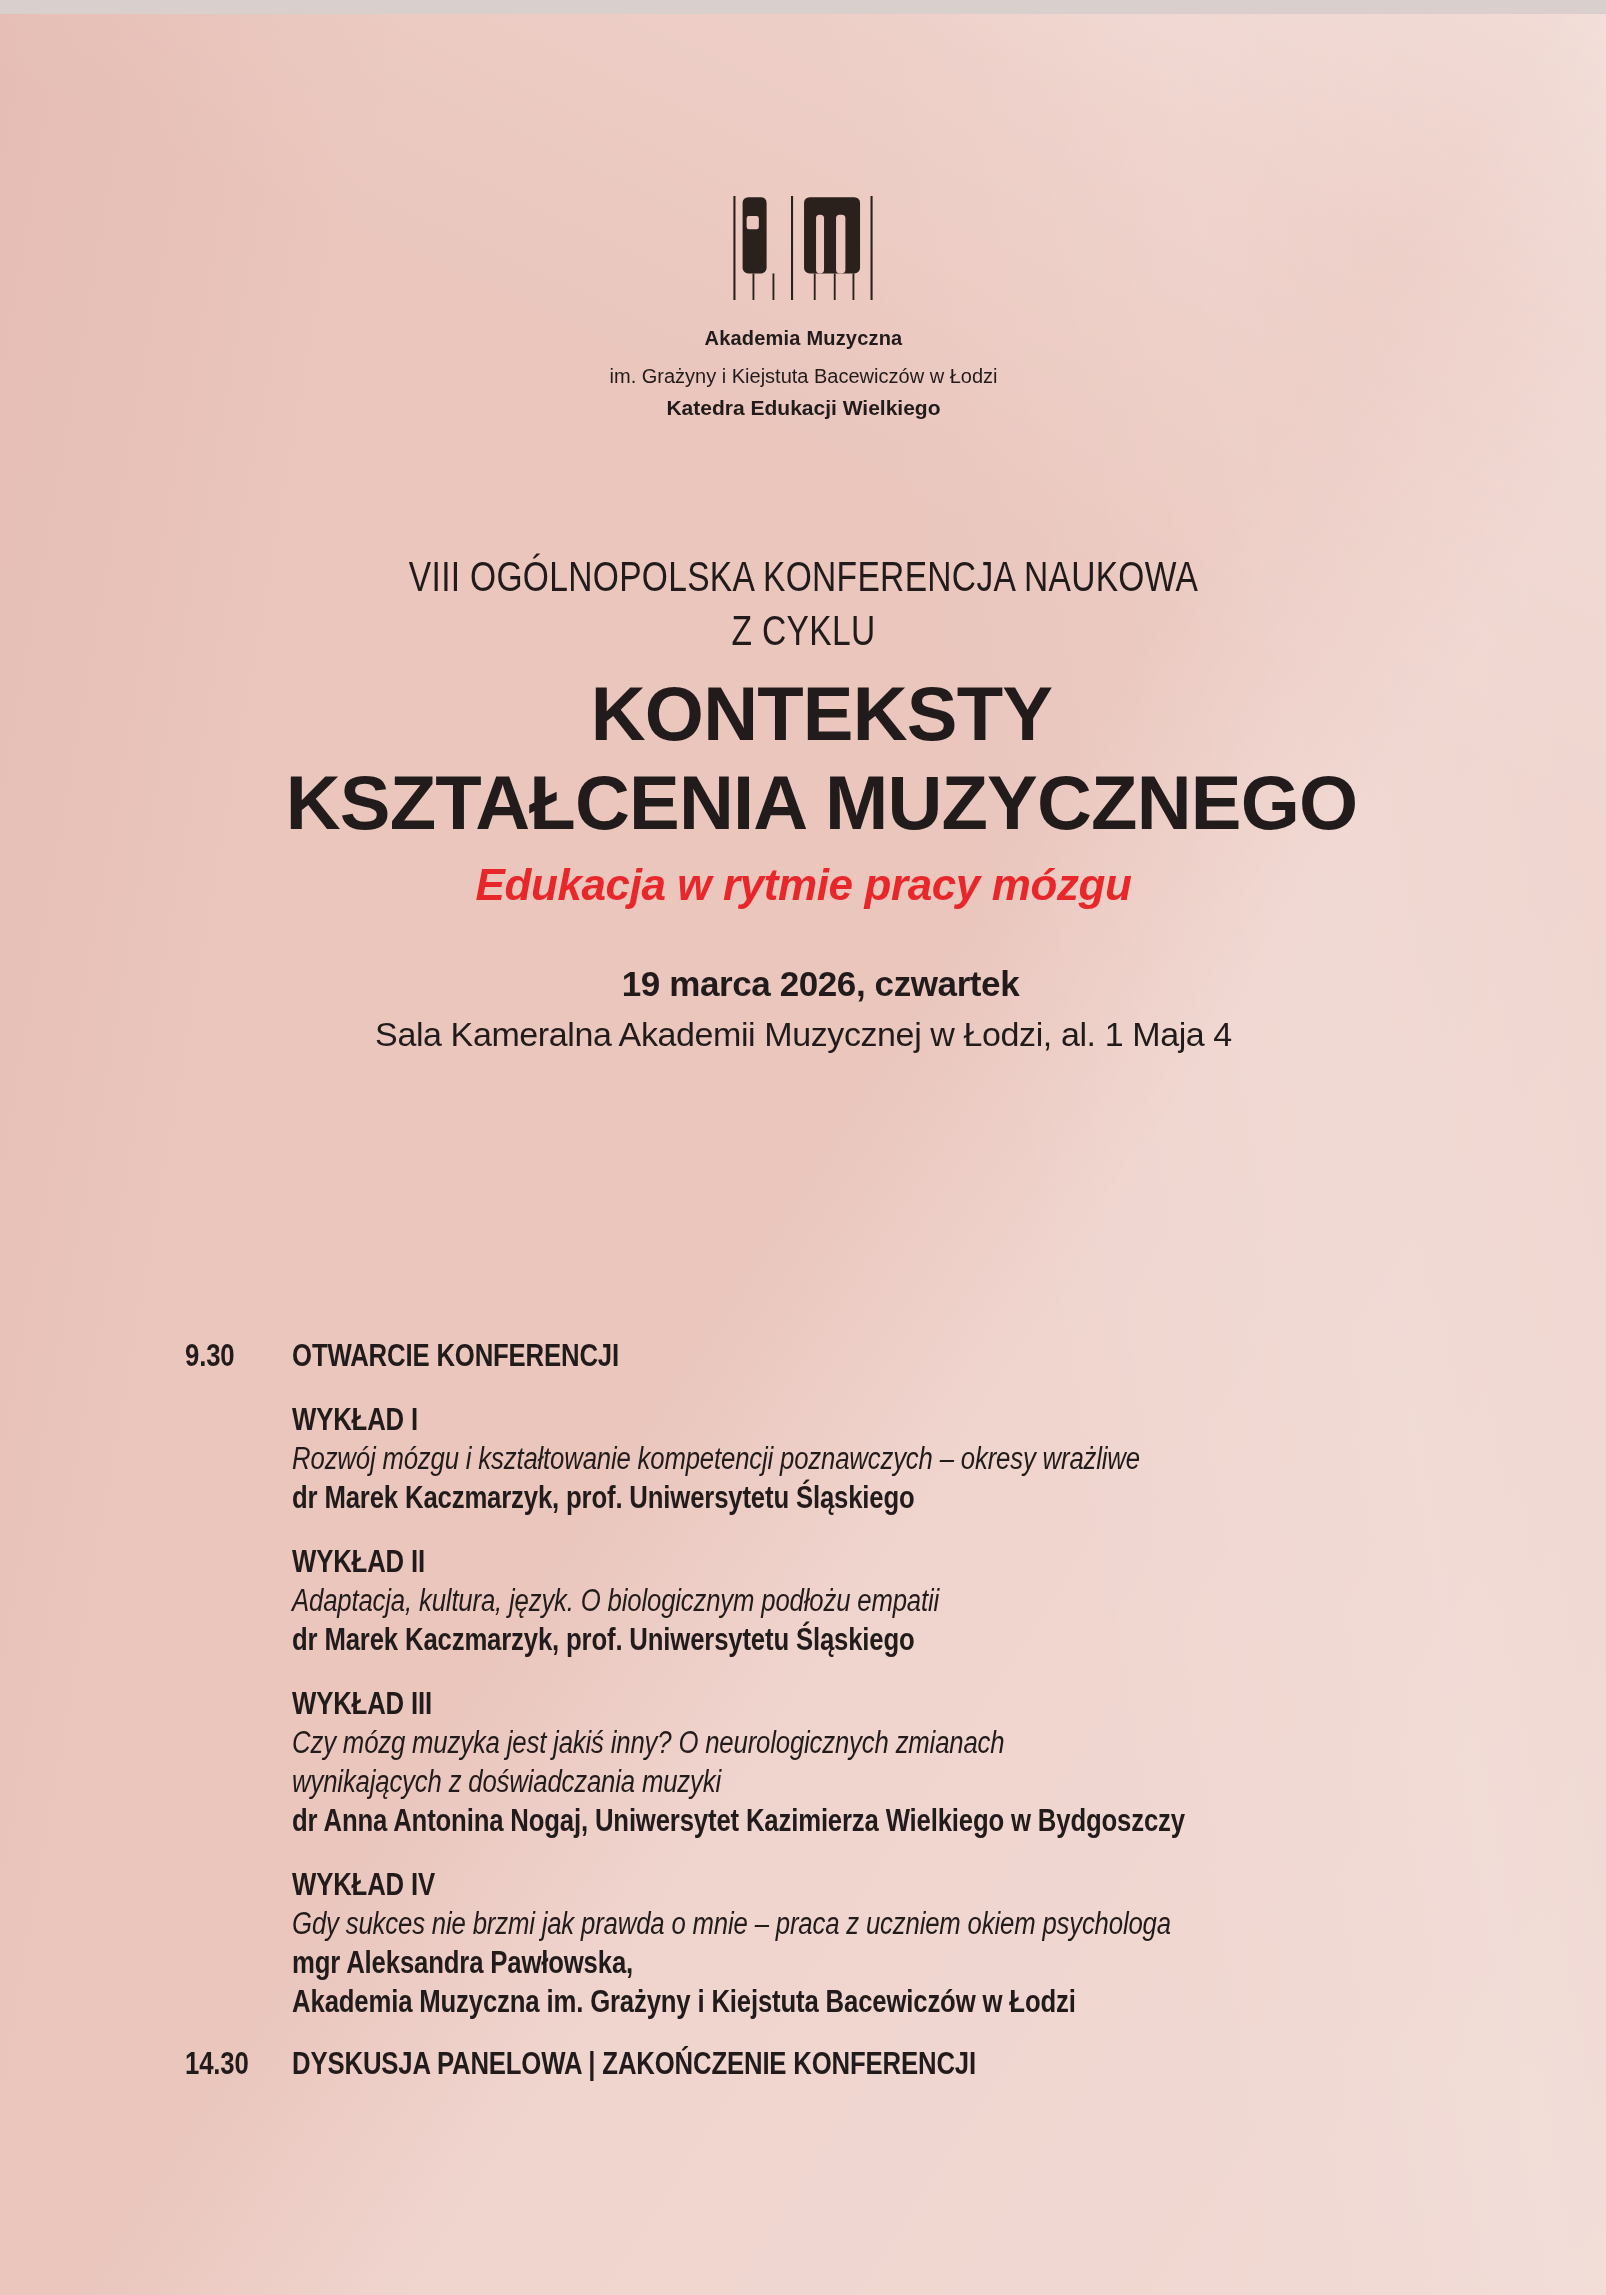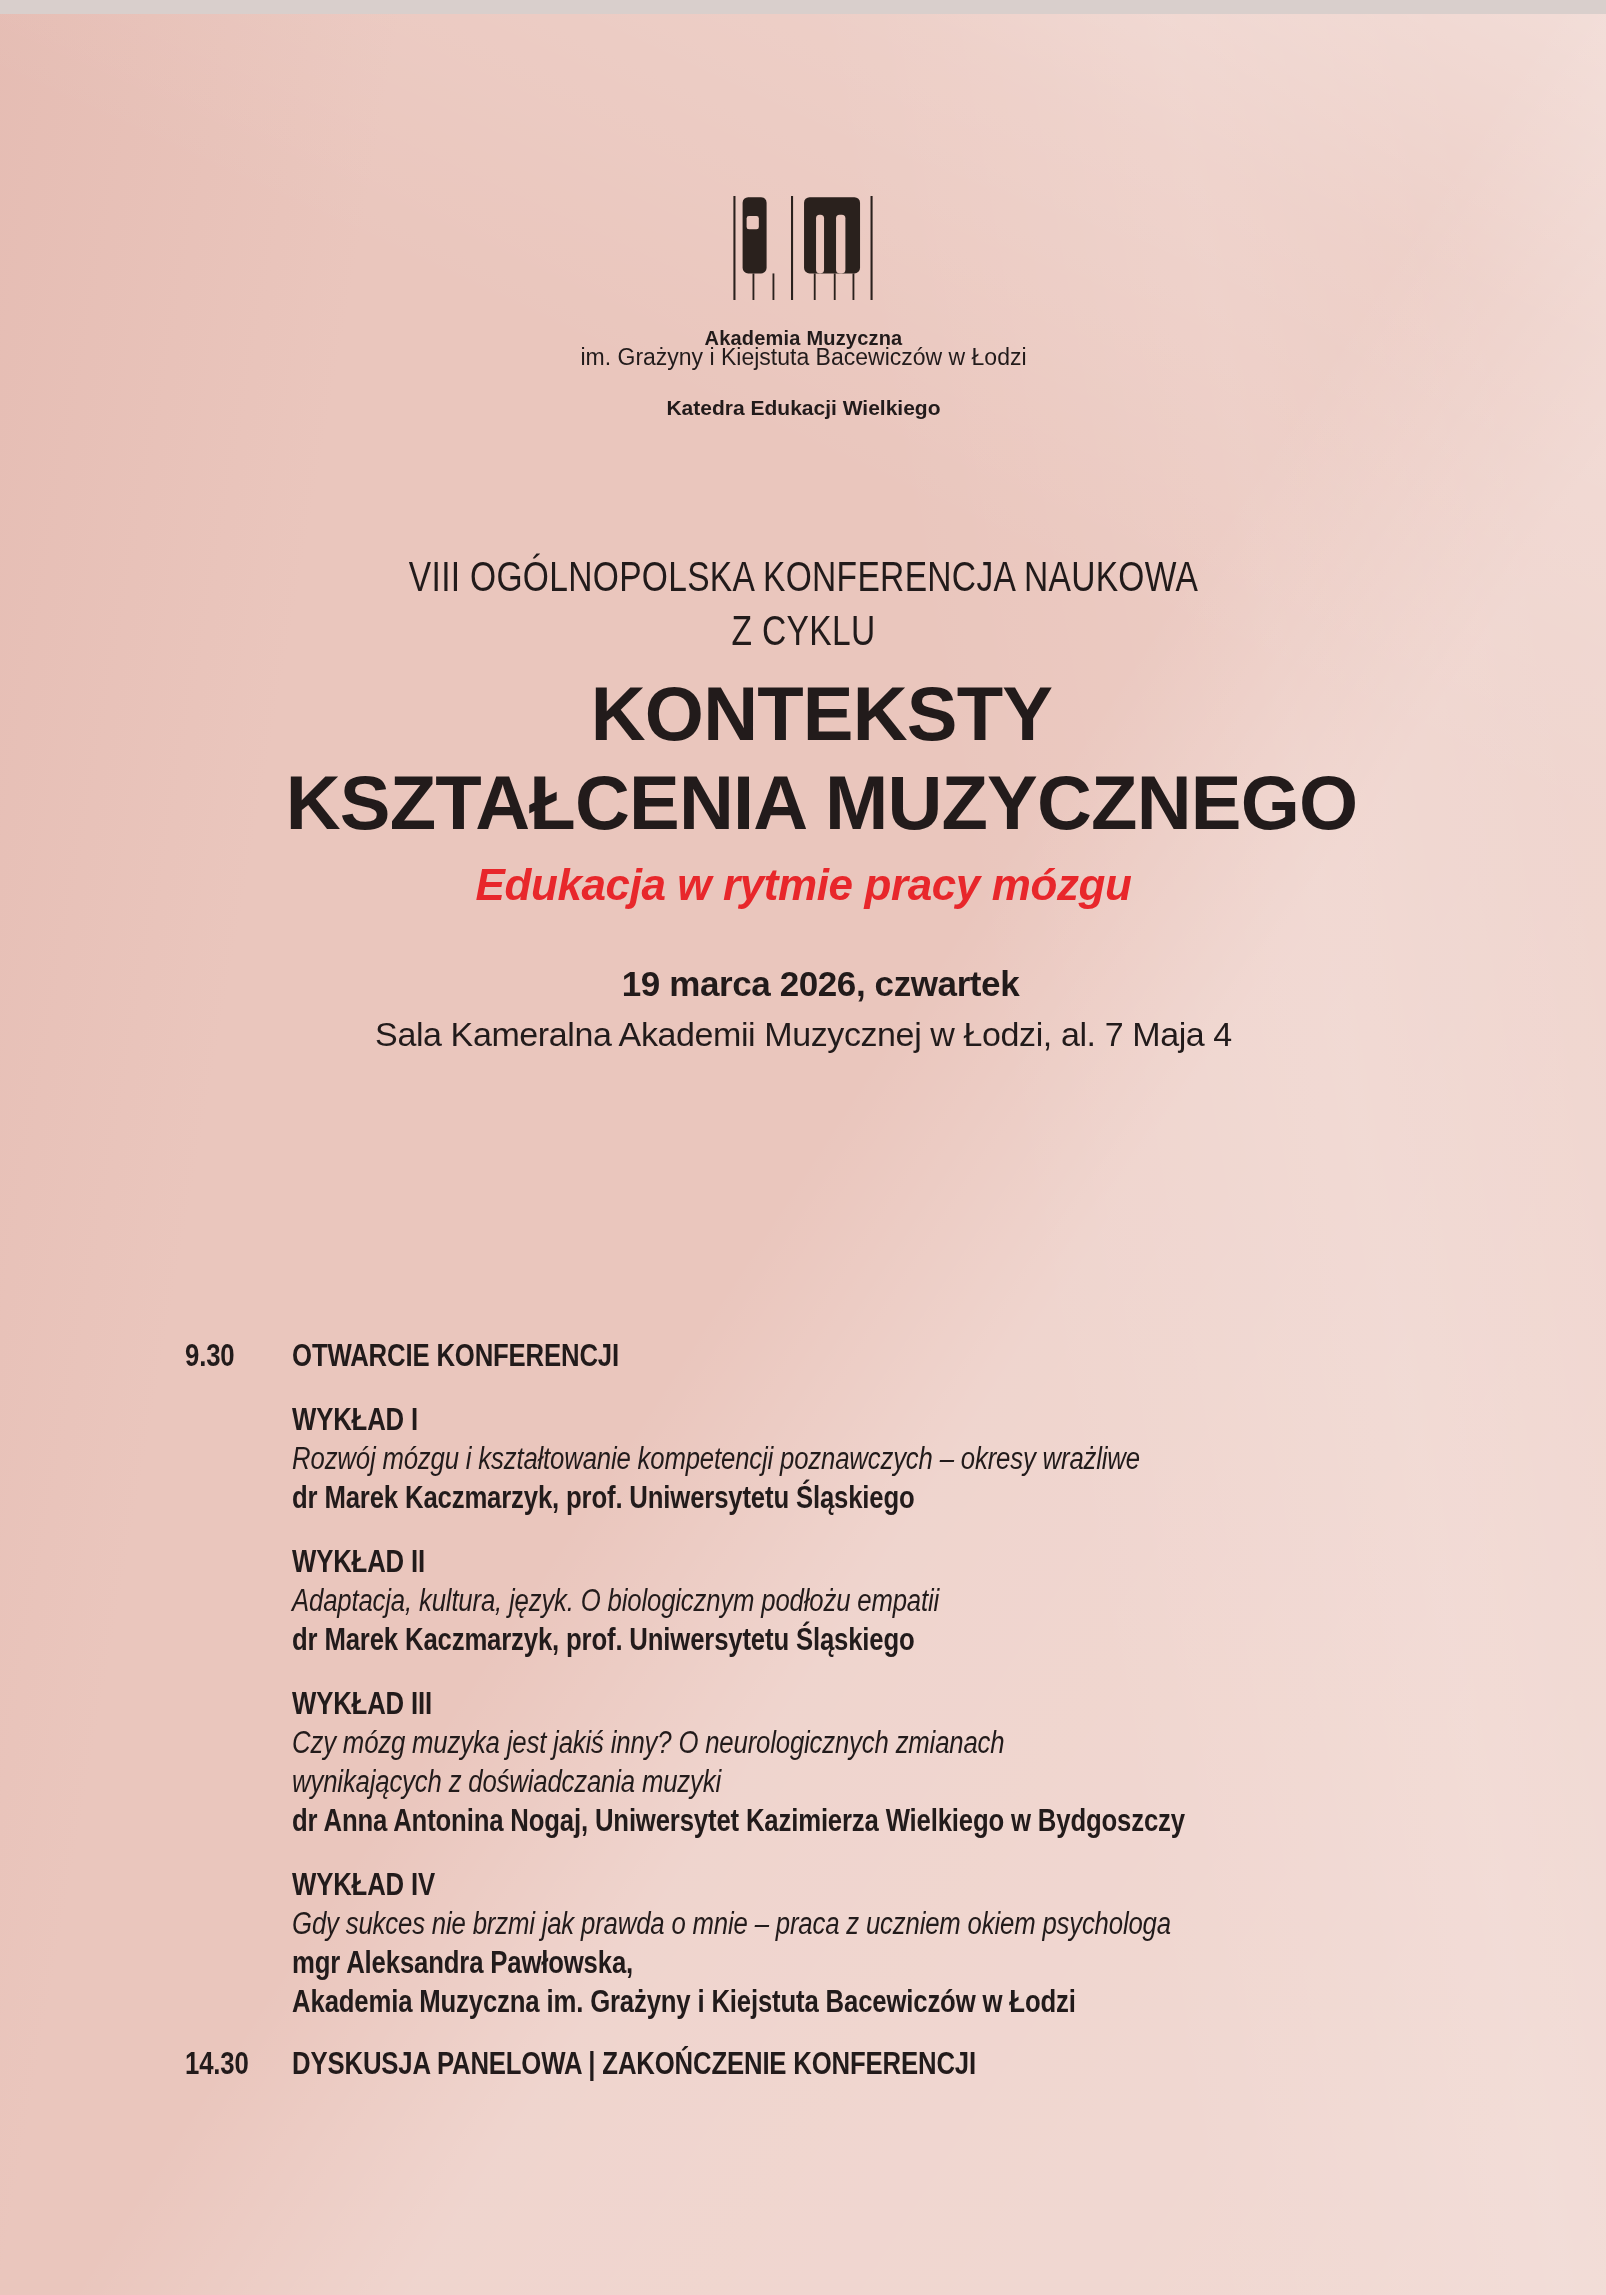--- a/index.html
+++ b/index.html
@@ -20,21 +20,21 @@
       #eac6bd;
   }
 
   .abs { position:absolute; }
   .centered { left:0; width:100%; text-align:center; }
 
   
   .logo { left:733px; top:182px; width:140px; height:104px; }
 
   .inst-bold  { top:313px; font-size:20px; font-weight:700; letter-spacing:0.2px; }
-  .inst-rest  { top:330px; font-size:23px; }
+  .inst-rest  { top:351px; font-size:20px; }
   .dept       { top:382px; font-size:21px; font-weight:700; }
 
   
   .series {
     top:535px; font-size:43px; line-height:54px; font-weight:400;
     letter-spacing:0.4px;
     transform:scaleX(0.78); transform-origin:50% 0;
   }
   .main-title {
     top:655px; font-size:76px; line-height:89px; font-weight:700;
@@ -108,21 +108,21 @@
   </div>
 
   <div class="abs centered main-title">
     <div>KONTEKSTY</div>
     <div>KSZTAŁCENIA MUZYCZNEGO</div>
   </div>
 
   <div class="abs centered subtitle" style="color:#e8272b">Edukacja w rytmie pracy mózgu</div>
 
   <div class="abs centered date-line">19 marca 2026, czwartek</div>
-  <div class="abs centered venue-line">Sala Kameralna Akademii Muzycznej w Łodzi, al. 7 Maja 4</div>
+  <div class="abs centered venue-line">Sala Kameralna Akademii Muzycznej w Łodzi, al. 1 Maja 4</div>
 
 
   <div class="abs program">
 
     <div class="prog-row">
       <div class="prog-time">9.30</div>
       <div class="prog-title">OTWARCIE KONFERENCJI</div>
     </div>
 
     <div class="lecture">

